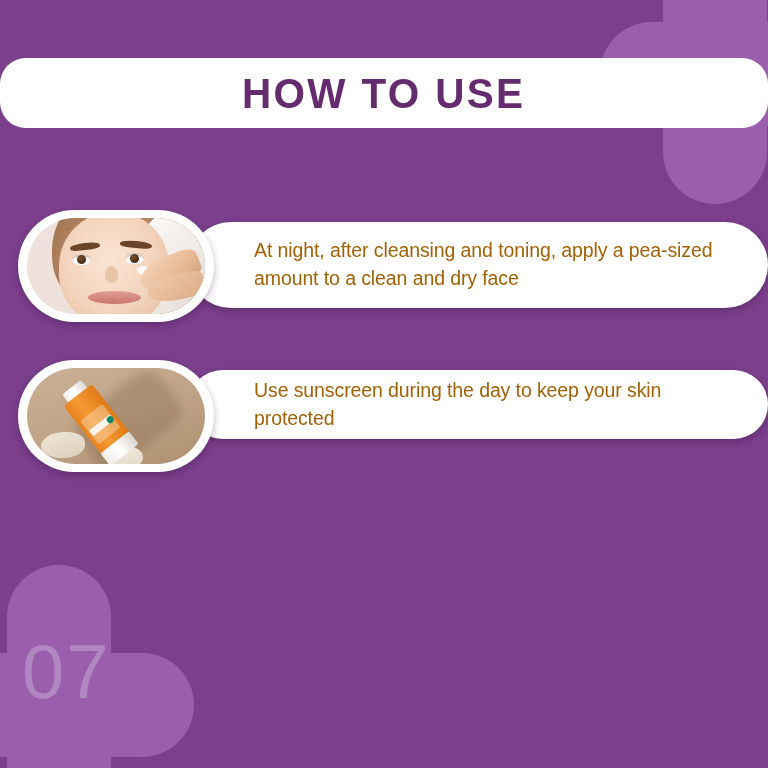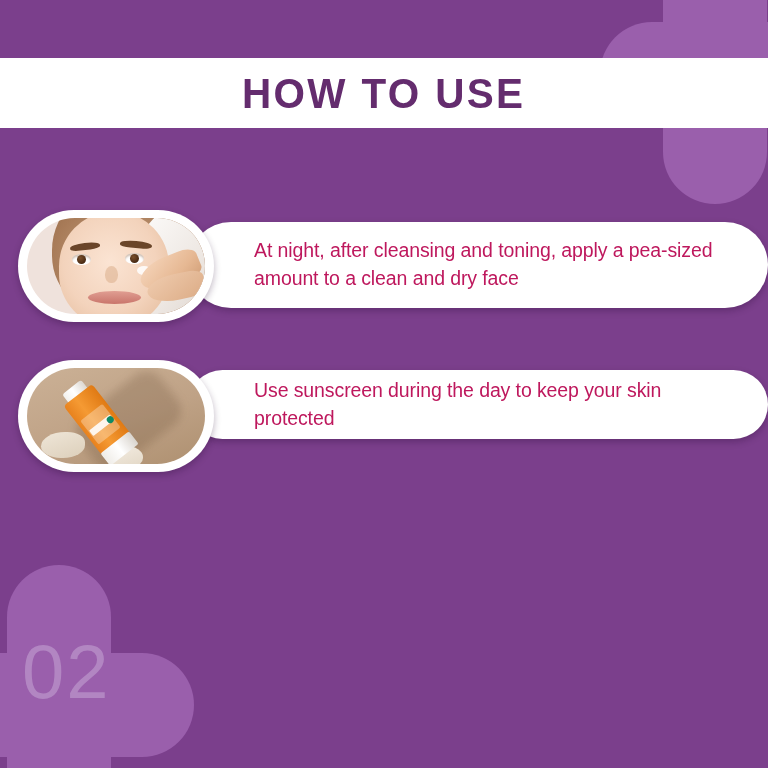--- a/index.html
+++ b/index.html
@@ -87,20 +87,21 @@
   .header-band {
     position: absolute;
     left: 0;
     top: 58px;
     width: 768px;
     height: 70px;
     background: #FFFFFF;
     display: flex;
     align-items: center;
     justify-content: center;
+    border-radius: 26px;
   }
   .header-title {
     font-family: "Liberation Sans Narrow", "Liberation Sans", sans-serif;
     font-size: 43px;
     font-weight: bold;
     color: #642C6E;
     letter-spacing: 2.5px;
     transform: scaleX(0.94);
     white-space: nowrap;
   }
@@ -132,21 +133,21 @@
   .step-row.row-2 .step-card {
     top: 10px;
     width: 580px;
     height: 69px;
   }
   .step-text {
     margin-left: 66px;
     margin-right: 28px;
     font-size: 19.5px;
     line-height: 1.42;
-    color: #be185d;
+    color: #a16207;
     font-family: "Liberation Sans", sans-serif;
     letter-spacing: -0.1px;
   }
 
   .thumb-frame {
     position: relative;
     width: 196px;
     height: 112px;
     background: #FFFFFF;
     border-radius: 999px;
@@ -383,21 +384,21 @@
   <div class="cross top-right">
     <div class="bar bar-h"></div>
     <div class="bar bar-v"></div>
   </div>
 
   <div class="cross bottom-left">
     <div class="bar bar-h"></div>
     <div class="bar bar-v"></div>
   </div>
 
-  <div class="step-number">02</div>
+  <div class="step-number">07</div>
 
   <div class="header-band">
     <div class="header-title">HOW TO USE</div>
   </div>
 
   <div class="step-row row-1">
     <div class="step-card">
       <div class="step-text">At night, after cleansing and toning, apply a pea-sized amount to a clean and dry face</div>
     </div>
     <div class="thumb-frame">

